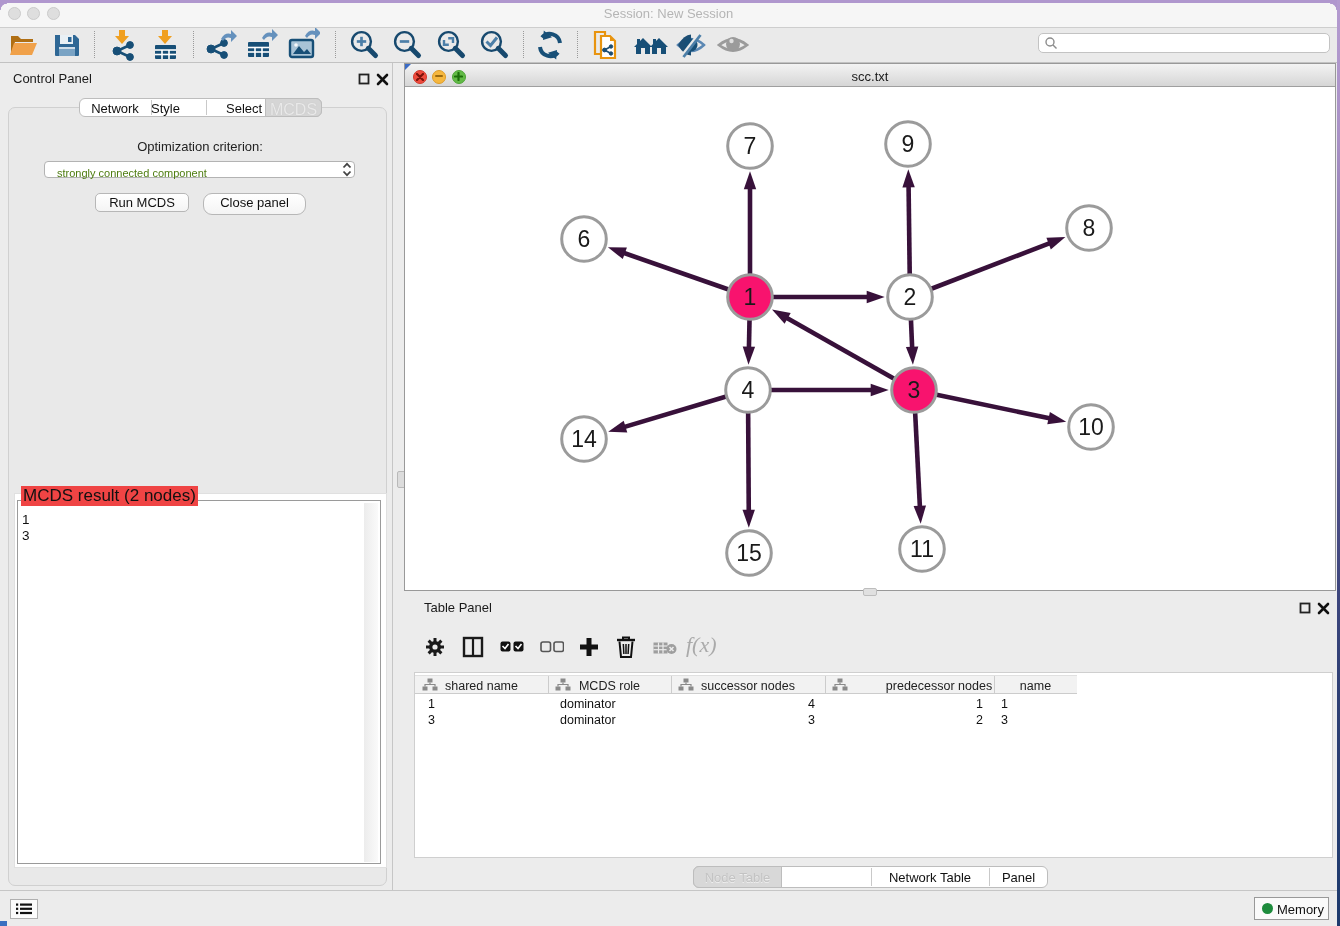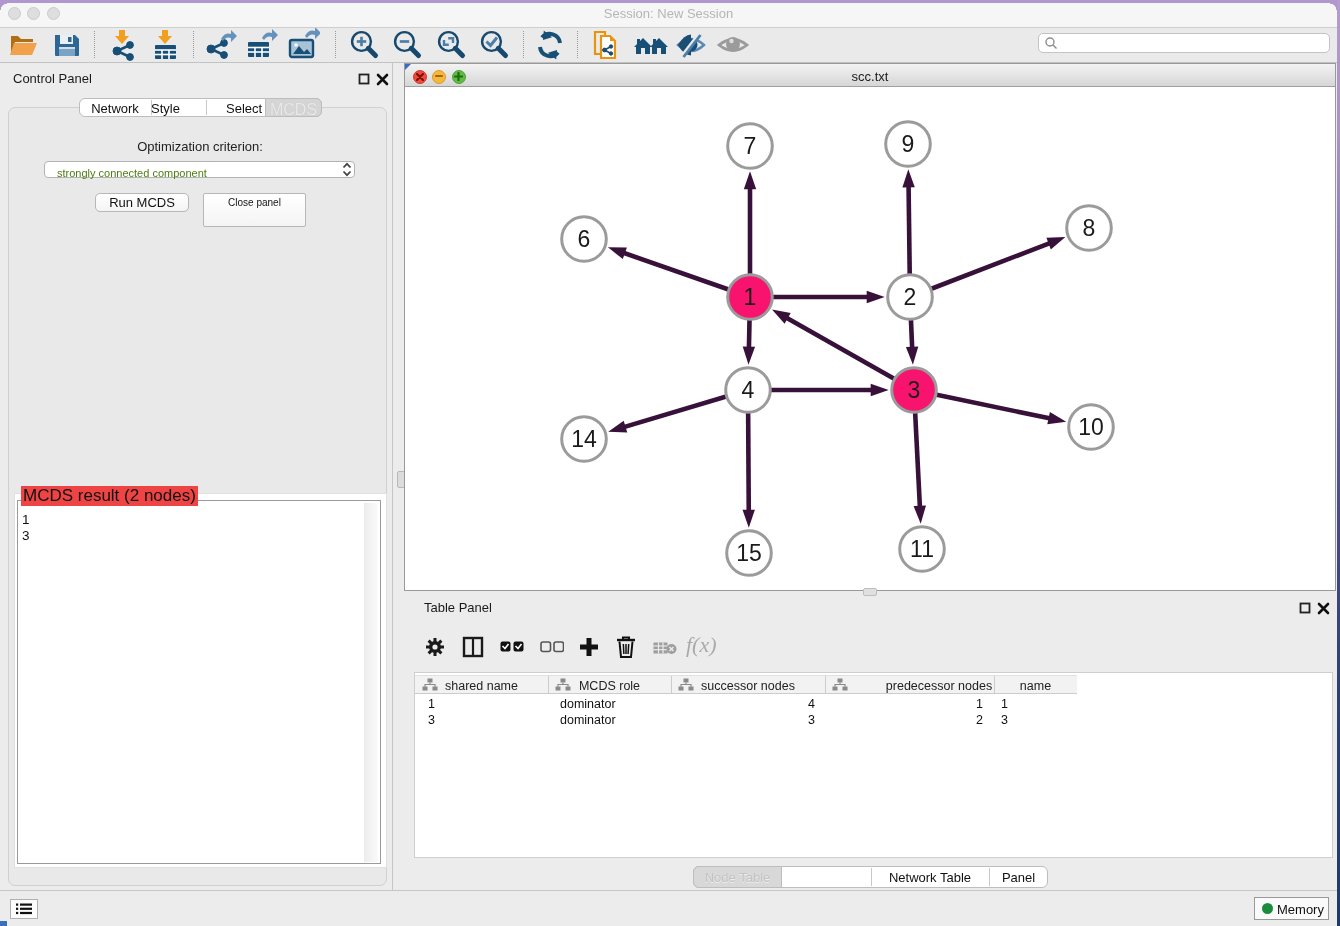--- a/index.html
+++ b/index.html
@@ -201,21 +201,21 @@
 
 <div class="abs" style="left:0px;top:139px;width:400px;text-align:center;font-size:13px;color:#222;">Optimization criterion:</div>
 <div class="abs" style="left:44px;top:161px;width:311px;height:17px;background:#ffffff;border:1px solid #b3b3b3;border-radius:4px;box-sizing:border-box;"></div>
 <div class="abs" style="left:57px;top:167px;font-size:11px;color:#4d7c0f;">strongly connected component</div>
 <svg class="abs" style="left:341px;top:162px;" width="12" height="15" viewBox="0 0 12 15">
  <path d="M2.5 5.5 L6 1.8 L9.5 5.5" fill="none" stroke="#444" stroke-width="1.8"></path>
  <path d="M2.5 9.5 L6 13.2 L9.5 9.5" fill="none" stroke="#444" stroke-width="1.8"></path>
 </svg>
 
 <div class="abs" style="left:95px;top:193px;width:94px;height:19px;background:linear-gradient(#ffffff,#f4f4f4);border:1px solid #b7b7b7;border-radius:5px;box-sizing:border-box;text-align:center;font-size:13px;color:#111;line-height:17px;">Run MCDS</div>
-<div class="abs" style="left:203px;top:193px;width:103px;height:34px;background:linear-gradient(#ffffff,#f4f4f4);border:1px solid #b7b7b7;border-radius:2px;box-sizing:border-box;text-align:center;font-size:10px;color:#111;line-height:17px;">Close panel</div>
+<div class="abs" style="left:203px;top:193px;width:103px;height:22px;background:linear-gradient(#ffffff,#f4f4f4);border:1px solid #b7b7b7;border-radius:9px;box-sizing:border-box;text-align:center;font-size:13px;color:#111;line-height:17px;">Close panel</div>
 
 <div class="abs" style="left:14px;top:493px;width:371px;height:373px;background:#ffffff;border:1px solid #e0e0e0;"></div>
 <div class="abs" style="left:17px;top:500px;width:364px;height:364px;border:1px solid #9a9a9a;box-sizing:border-box;"></div>
 <div class="abs" style="left:364px;top:503px;width:14px;height:359px;background:linear-gradient(90deg,#ececec,#fafafa);"></div>
 <div class="abs" style="left:21px;top:486px;background:#ef4444;padding:0 2px;font-size:17px;color:#111;">MCDS result (2 nodes)</div>
 <div class="abs" style="left:22px;top:512px;font-size:13.5px;color:#111;">1</div>
 <div class="abs" style="left:22px;top:528px;font-size:13.5px;color:#111;">3</div>
 
 <div class="abs" style="left:397px;top:471px;width:7px;height:15px;background:#dcdcdc;border:1px solid #b9b9b9;border-radius:2px;"></div>
 

